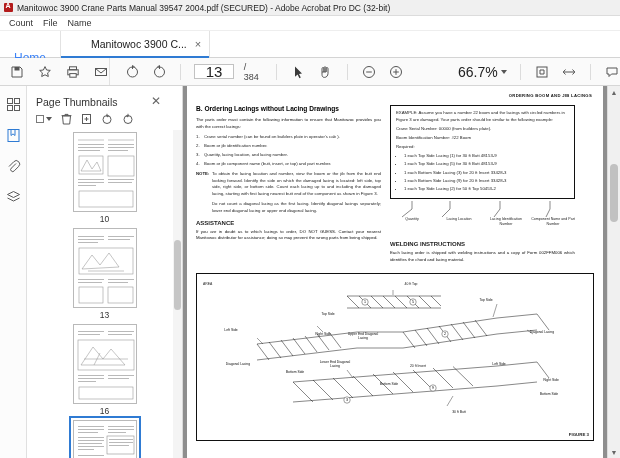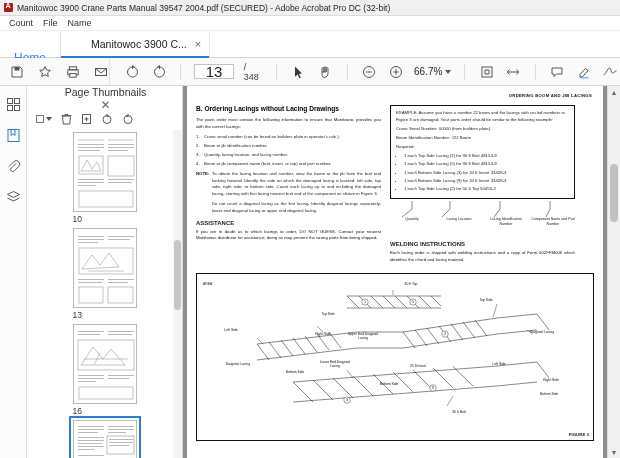--- a/index.html
+++ b/index.html
@@ -47,41 +47,41 @@
   .toolbar { height:28px; background:#fafafa; border-bottom:1px solid #d6d6d6; display:flex; align-items:center; }
   .tb-left { width:183px; display:flex; align-items:center; padding-left:8px; gap:11px; border-right:1px solid #e2e2e2; height:100%; }
   .tb-right { flex:1; display:flex; align-items:center; padding-left:14px; gap:10px; }
   .tb-btn { width:17px; height:17px; display:flex; align-items:center; justify-content:center; color:#555; }
   .tb-sep { width:1px; height:16px; background:#dcdcdc; margin:0 3px; }
   .pagebox {
     width:40px; height:15px; border:1px solid #c2c2c2; background:#fff; font-size:15px;
     display:flex; align-items:center; justify-content:center; color:#222;
   }
   .pagetot { font-size:9px; color:#444; }
-  .zoombox { font-size:10px; color:#222; display:flex; align-items:center; gap:3px; }
+  .zoombox { font-size:14px; color:#222; display:flex; align-items:center; gap:3px;margin-left:44px; }
   .caret { width:0; height:0; border-left:3px solid transparent; border-right:3px solid transparent; border-top:4px solid #555; }
 
   
   .body { flex:1; display:flex; min-height:0; background:#fff; }
 
   
   .rail { width:27px; background:#fcfcfc; border-right:1px solid #e0e0e0; display:flex; flex-direction:column; align-items:center; padding-top:9px; gap:13px; }
   .rail .ri { width:18px; height:18px; display:flex; align-items:center; justify-content:center; color:#5b5b5b; }
   .rail .ri.active { color:#2f7bd3; }
 
   
   .thumbpane { width:156px; background:#fff; border-right:1px solid #d9d9d9; display:flex; flex-direction:column; }
-  .tp-header { height:22px; display:flex; align-items:center; justify-content:space-between; padding:0 7px 0 9px; font-size:10.5px; color:#333;flex-direction:column; }
+  .tp-header { height:22px; display:flex; align-items:flex-end; justify-content:space-between; padding:0 21px 0 9px; font-size:10.5px; color:#333; }
   .tp-header .x { color:#666; font-size:12px; }
   .tp-tools { height:22px; display:flex; align-items:center; gap:9px; padding-left:9px; color:#5a5a5a; font-size:10px; }
   .tp-tools .grid { display:flex; align-items:center; gap:2px; }
   .tp-tools .gsq { width:8px; height:8px; border:1px solid #7a7a7a; }
   .tp-scroll { flex:1; overflow:hidden; position:relative; }
   .tp-list { padding:2px 0 0 0; display:flex; flex-direction:column; align-items:center; gap:1px; }
-  .thumb-wrap { display:flex; flex-direction:column; align-items:flex-start; }
+  .thumb-wrap { display:flex; flex-direction:column; align-items:center; }
   .thumb {
     width:64px; height:80px; background:#fff; border:1px solid #b9b9b9; position:relative; overflow:hidden;
   }
   .thumb.sel { outline:2px solid #2f7bd3; outline-offset:2px; }
   .thumb-num { font-size:8.5px; color:#333; padding:2px 0 3px; }
 
   
   .pageview { flex:1; background:#8e8e8e; display:flex; justify-content:center; align-items:flex-start; overflow:hidden; position:relative; }
   .sheet { width:416px; height:100%; background:#fff; position:relative; padding:7px 9px 0 9px; }
   .sheet-hdr { text-align:right; font-size:4.2px; letter-spacing:.3px; color:#111; font-weight:bold; border-bottom:0; padding-right:2px; }
@@ -181,21 +181,21 @@
           </svg>
       </span>
       <span class="tb-btn">
         <svg width="15" height="15" viewBox="0 0 15 15">
             <circle cx="7.5" cy="8" r="5" fill="none" stroke="#555"></circle>
             <path d="M7.5 1.5v3.5M7.5 1.5L5.1 3.3" fill="none" stroke="#555"></path>
           </svg>
       </span>
       <span class="tb-sep"></span>
       <span class="pagebox">13</span>
-      <span class="pagetot">/ 348</span>
+      <span class="pagetot">/ 384</span>
       <span class="tb-sep"></span>
       <span class="tb-btn">
         <svg width="13" height="14" viewBox="0 0 13 14">
             <path d="M3 1.5l7 7-3 .4 1.8 3.6-1.4.7L5.6 9.6 3 11.8z" fill="#3a3a3a"></path>
           </svg>
       </span>
       <span class="tb-btn">
         <svg width="14" height="14" viewBox="0 0 14 14">
             <path d="M4 7V3.6a1 1 0 012 0V7m0 0V2.8a1 1 0 012 0V7m0 0V3.6a1 1 0 012 0V8.4c0 2.4-1.6 4-3.6 4S4 11 4 9.2V7z" fill="none" stroke="#555"></path>
           </svg>

